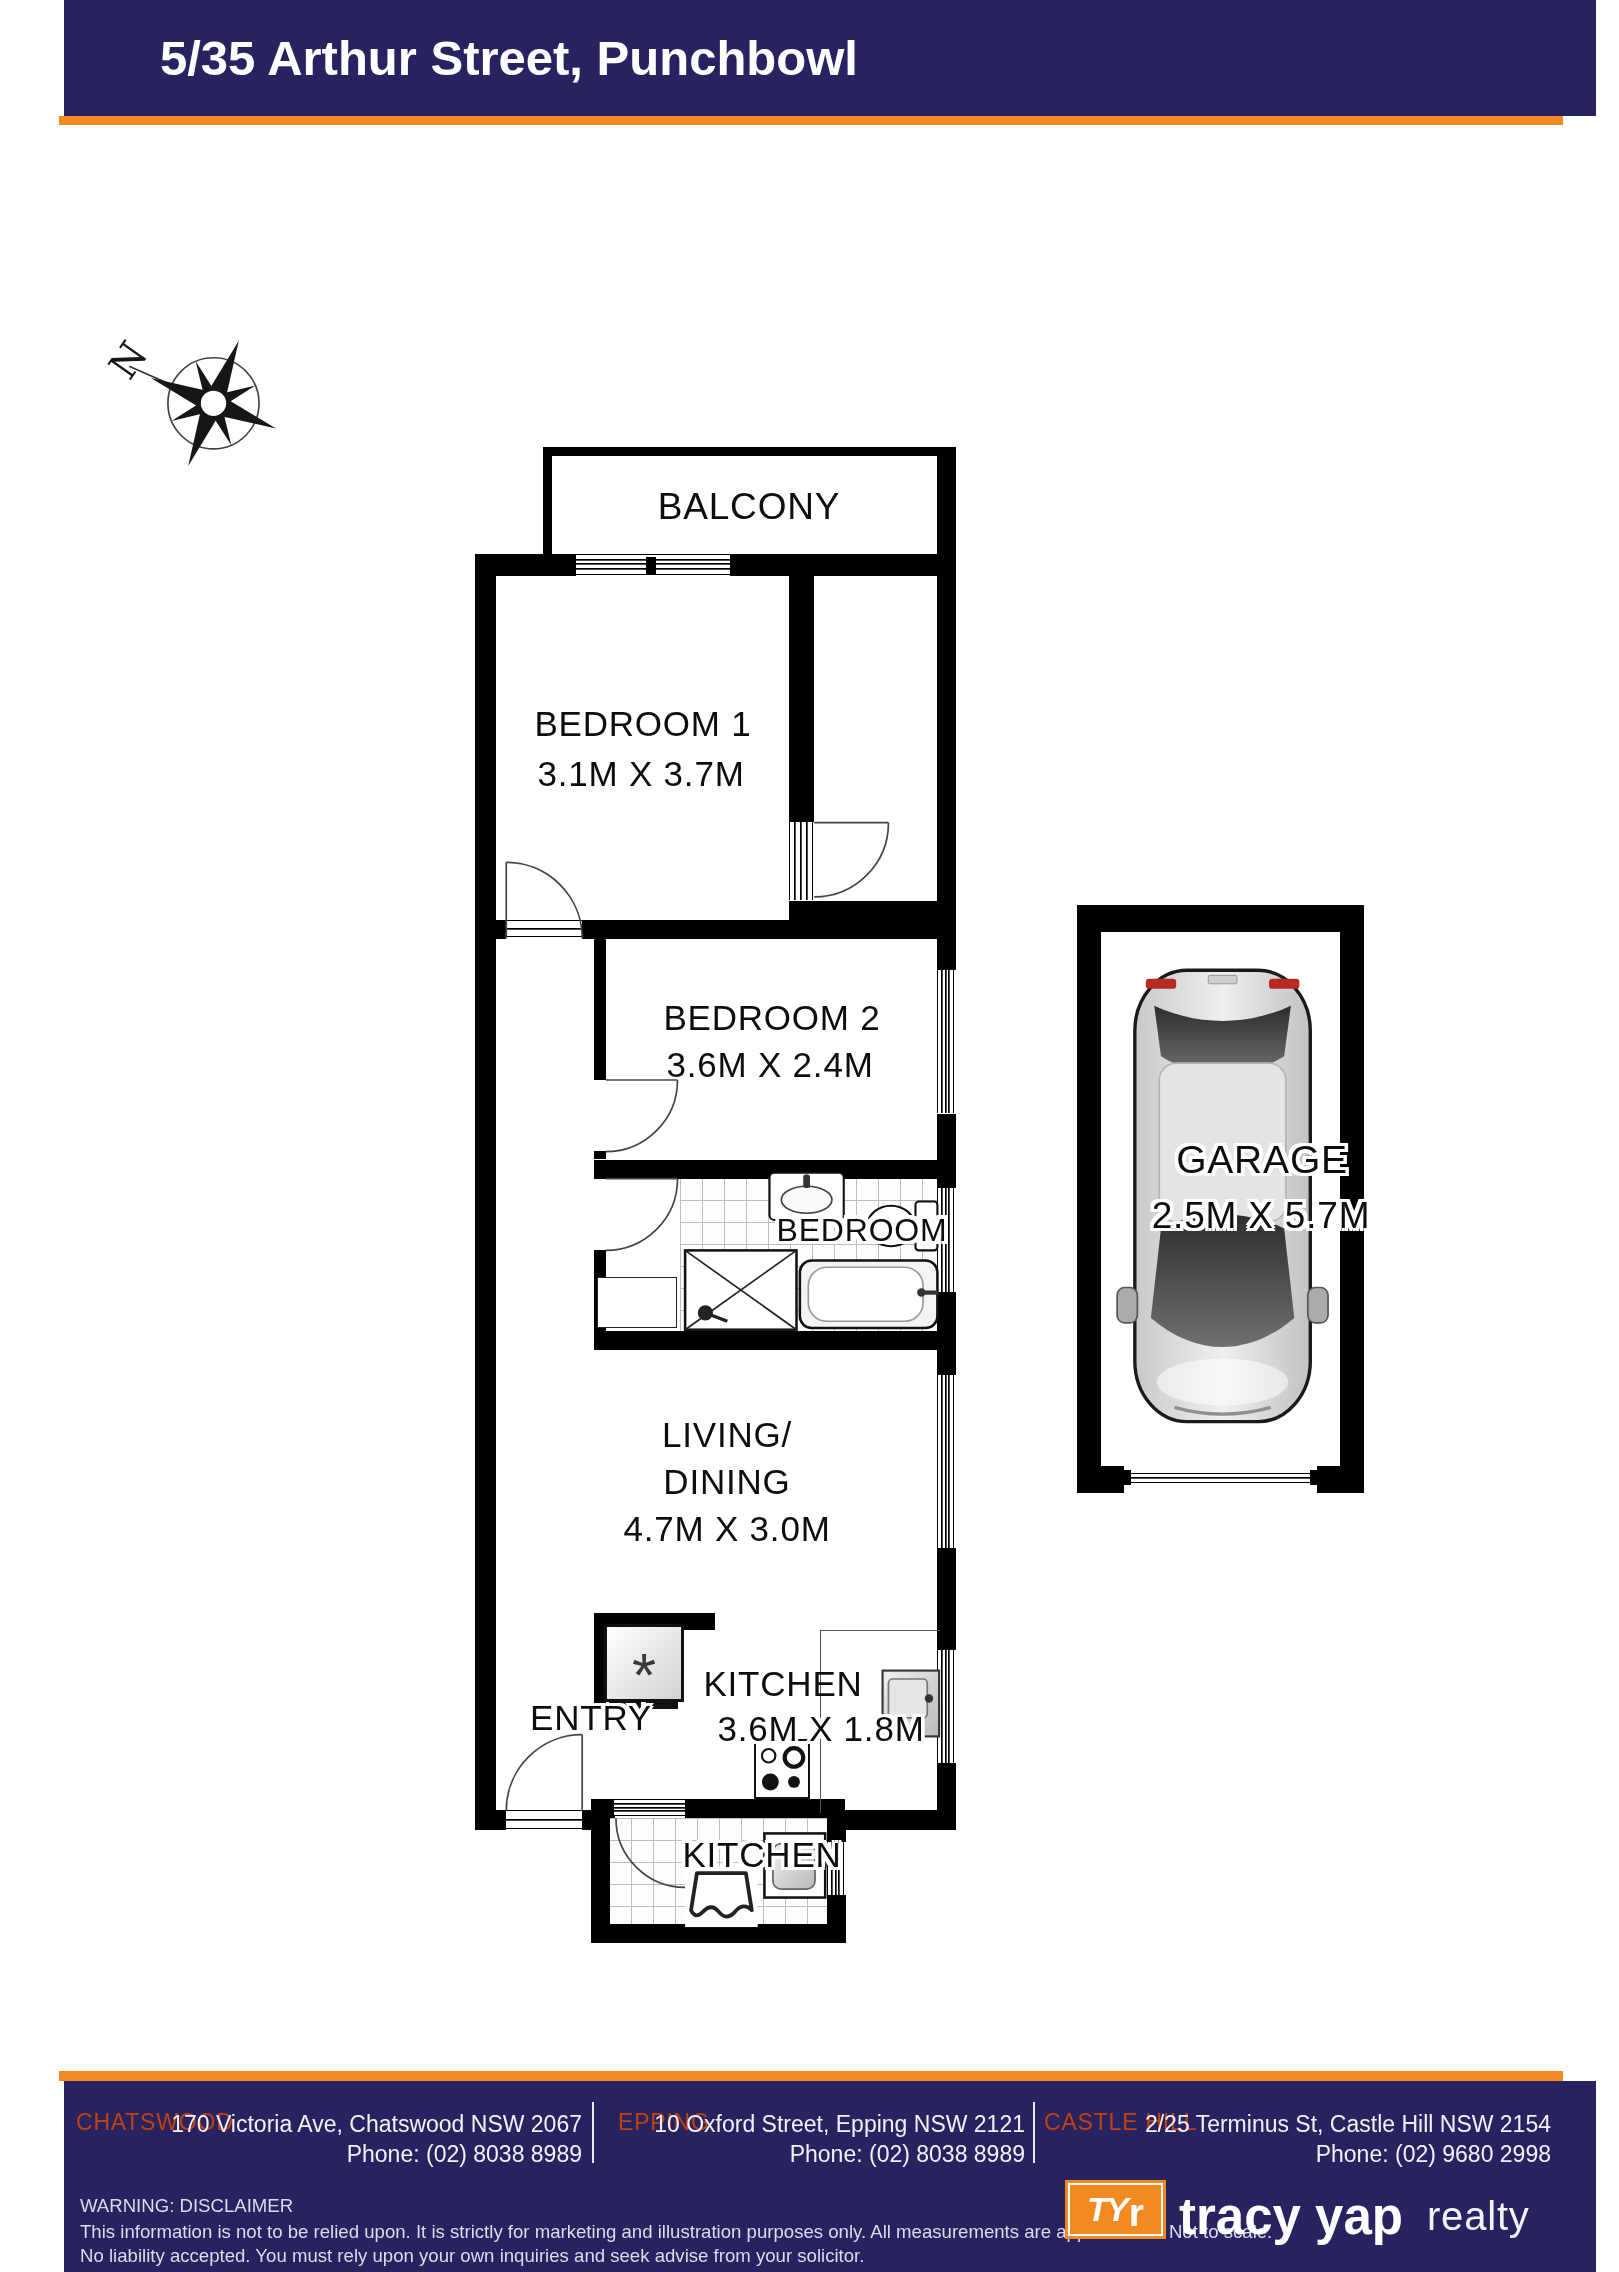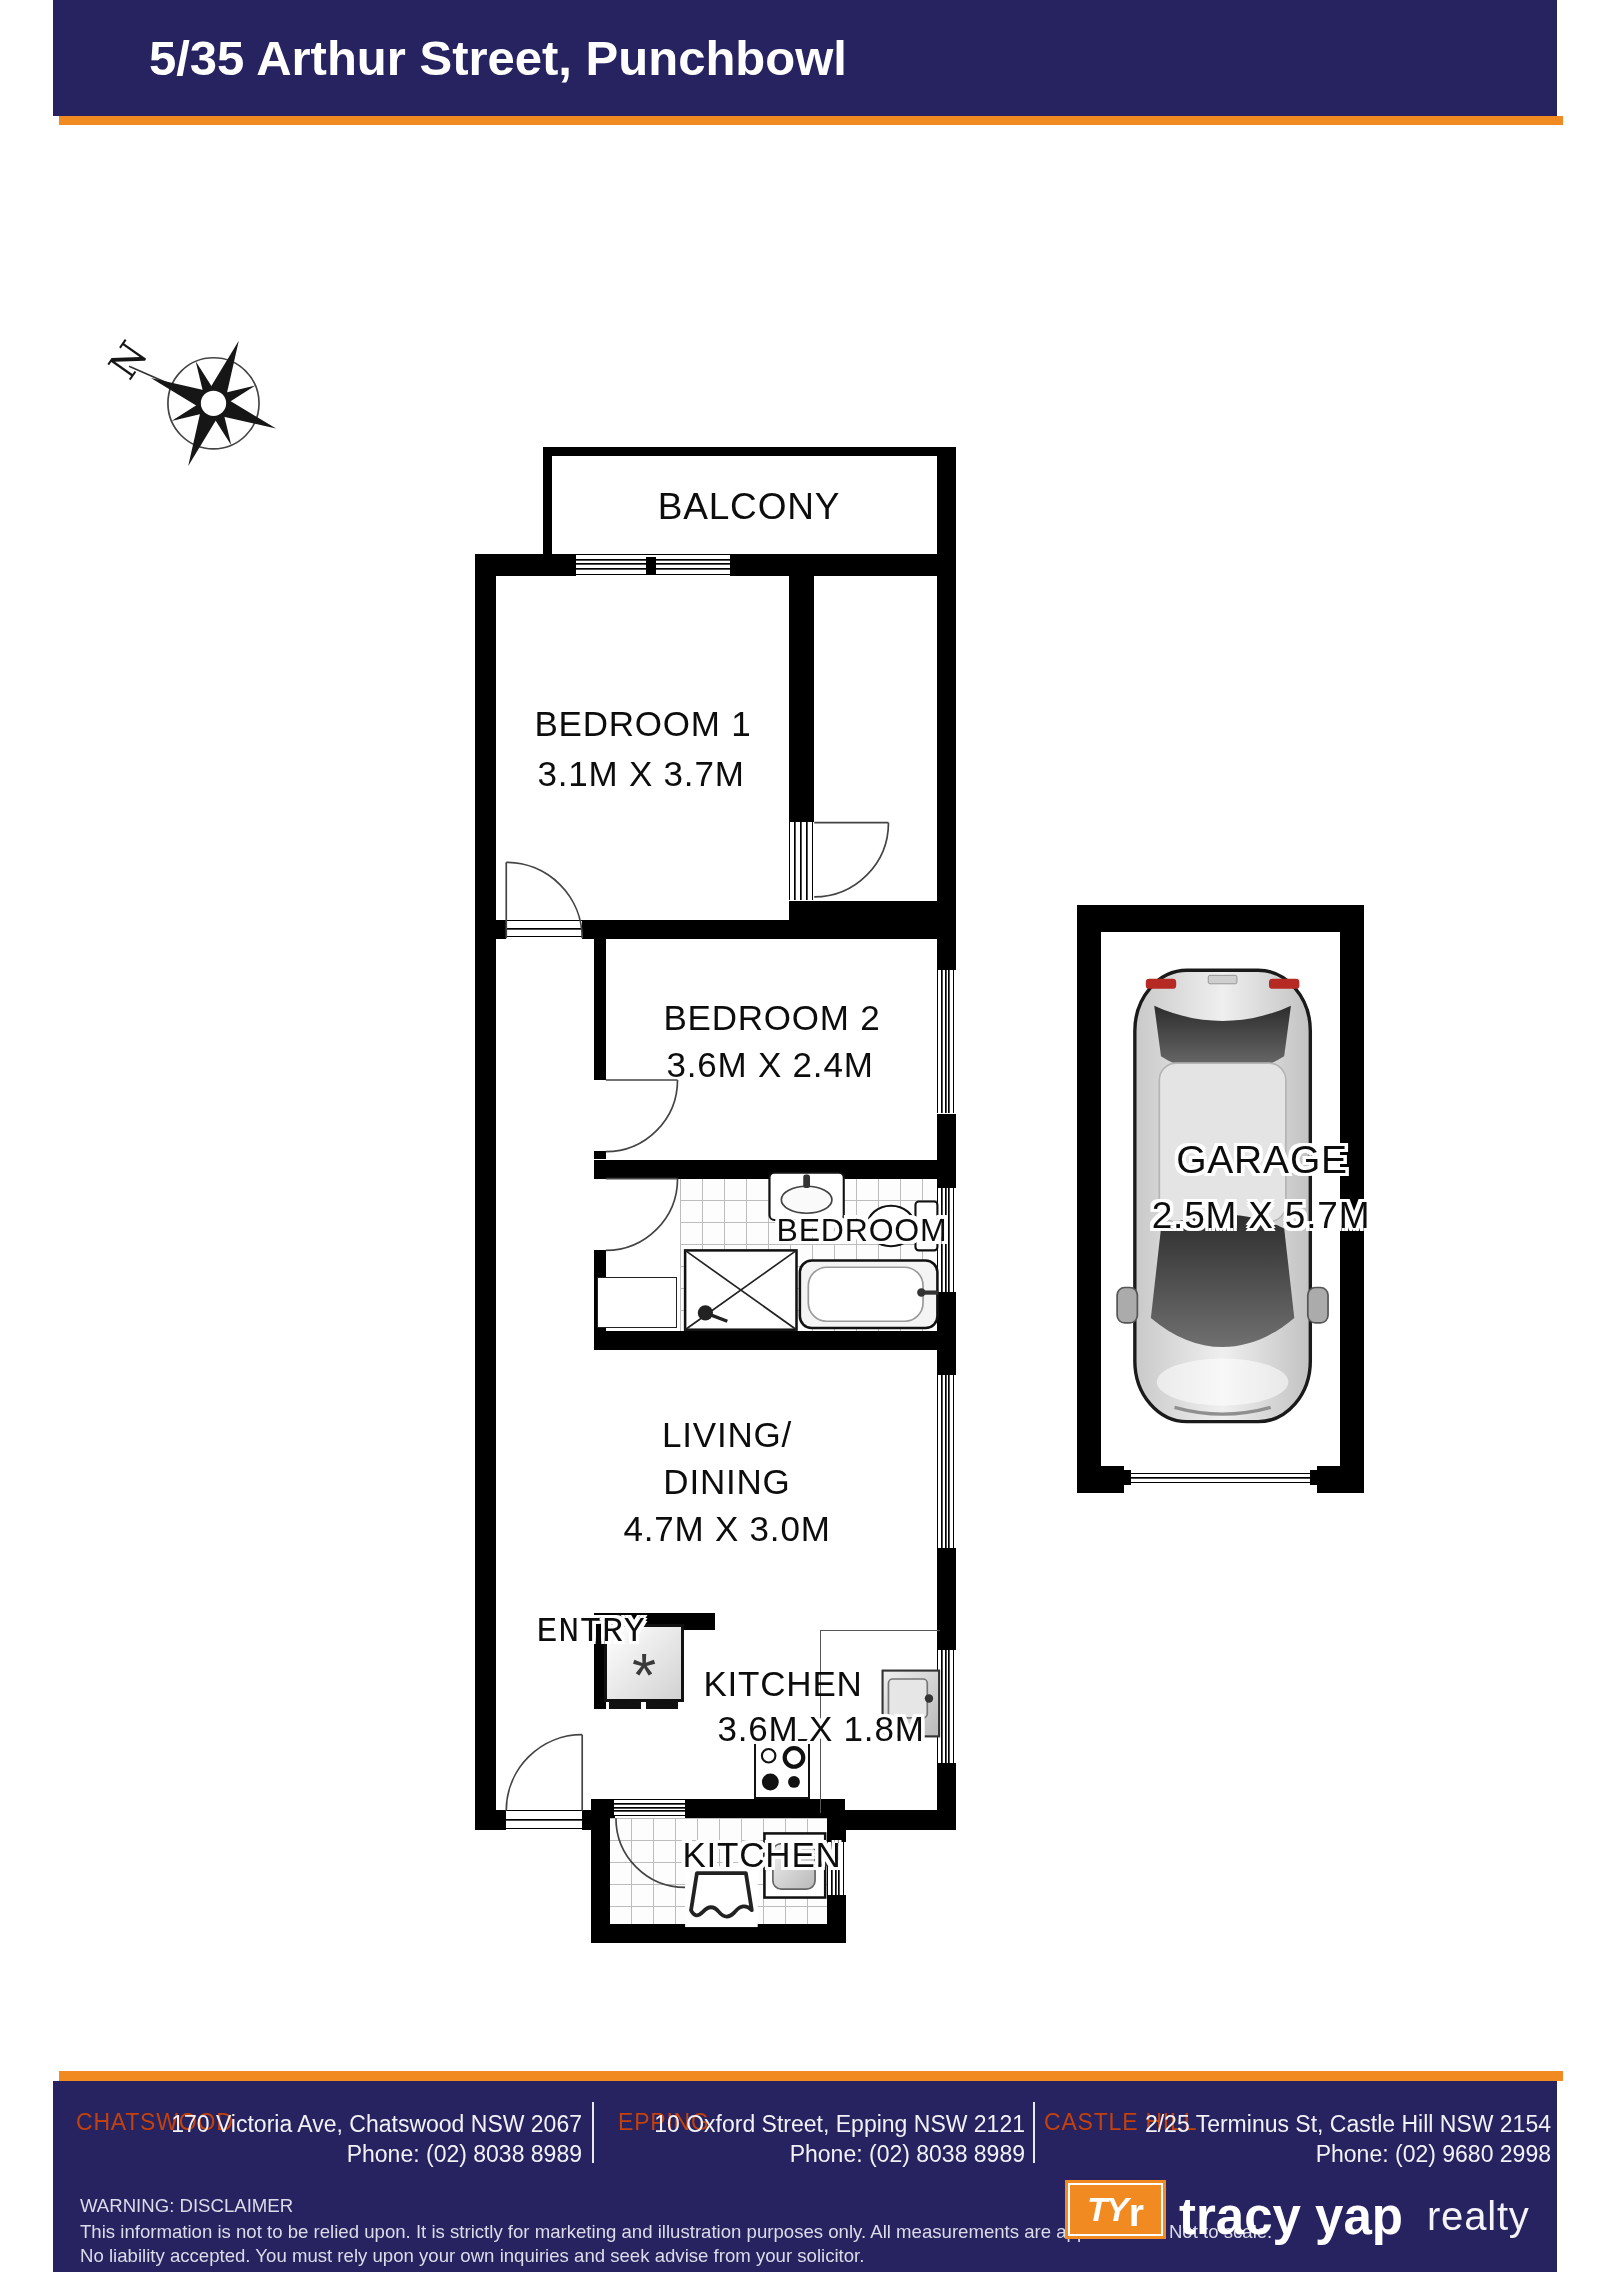--- a/index.html
+++ b/index.html
@@ -3,21 +3,21 @@
 <meta charset="utf-8">
 <style>
   :root { --navy:#272361; --orange:#f18a21; --wall:#000000; }
   html,body{margin:0;padding:0;}
   body{
     width:1620px;height:2273px;position:relative;background:#fff;
     font-family:"Liberation Sans", sans-serif;overflow:hidden;
   }
   .abs{position:absolute;}
   
-  .band{position:absolute;left:53px;width:1504px;background:var(--navy);}
+  .band{position:absolute;left:64px;width:1504px;background:var(--navy);padding-left:28px;}
   .orangebar{position:absolute;left:59px;width:1504px;background:var(--orange);}
   .page-title{
     position:absolute;left:96px;top:30px;color:#fff;font-size:49px;font-weight:bold;
     letter-spacing:0px;white-space:nowrap;
   }
   
   .w{position:absolute;background:var(--wall);}
   .winh{position:absolute;background:#fff;border-top:1.7px solid #000;border-bottom:1.7px solid #000;
     background-image:linear-gradient(#000 0 0),linear-gradient(#000 0 0),linear-gradient(#000 0 0);
     background-size:100% 1.7px;background-position:0 22%,0 50%,0 78%;background-repeat:no-repeat;}
@@ -240,21 +240,21 @@
 
   <div class="rlabel" style="left:749px;top:507px;font-size:37px;">BALCONY</div>
   <div class="rlabel" style="left:643px;top:724px;">BEDROOM 1</div>
   <div class="rlabel" style="left:641px;top:774px;">3.1M X 3.7M</div>
   <div class="rlabel" style="left:772px;top:1018px;">BEDROOM 2</div>
   <div class="rlabel" style="left:770px;top:1065px;">3.6M X 2.4M</div>
   <div class="rlabel halo" style="left:822px;top:1230px;font-size:32px;">BEDROOM</div>
   <div class="rlabel" style="left:727px;top:1435px;">LIVING/</div>
   <div class="rlabel" style="left:727px;top:1482px;">DINING</div>
   <div class="rlabel" style="left:727px;top:1529px;">4.7M X 3.0M</div>
-  <div class="rlabel halo" style="left:551px;top:1632px;font-family:Liberation Mono, monospace;">ENTRY</div>
+  <div class="rlabel halo" style="left:551px;top:1718px;">ENTRY</div>
   <div class="rlabel" style="left:783px;top:1684px;">KITCHEN</div>
   <div class="rlabel halo" style="left:781px;top:1729px;">3.6M X 1.8M</div>
   <div class="rlabel halo" style="left:722px;top:1855px;">KITCHEN</div>
   <div class="rlabel halo" style="left:1222px;top:1160px;font-size:39px;">GARAGE</div>
   <div class="rlabel halo" style="left:1221px;top:1216px;font-size:37px;">2.5M X 5.7M</div>
 </div>
 
 <div class="orangebar" style="top:2071px;height:10px;"></div>
 <div class="band" style="top:2081px;height:191px;">
 

